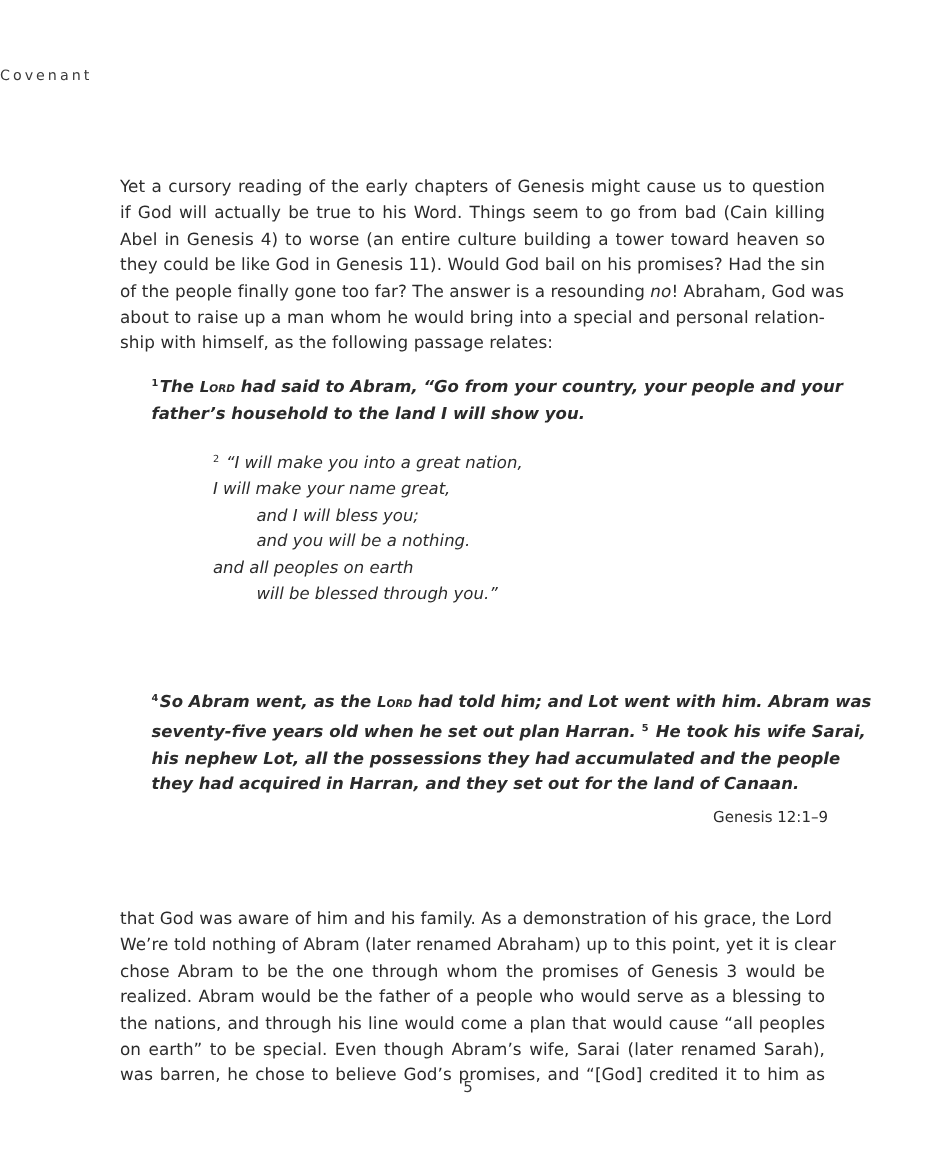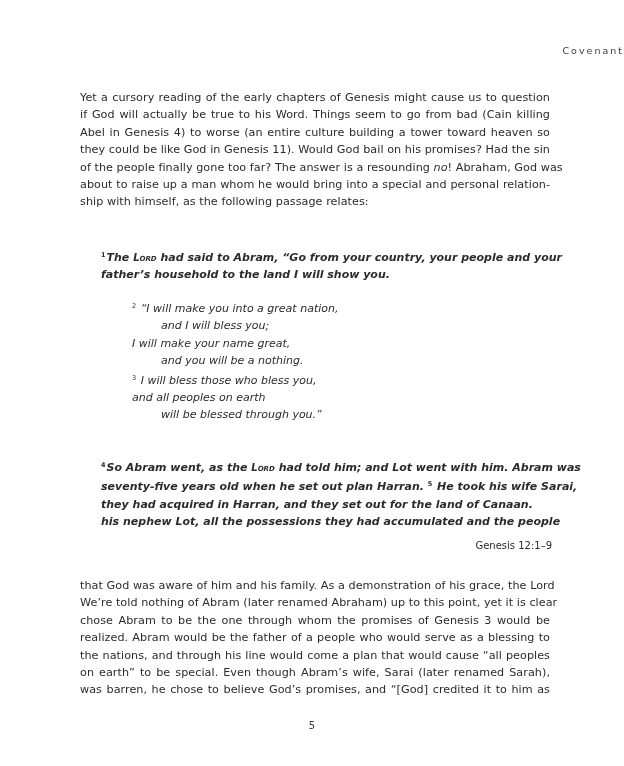--- a/index.html
+++ b/index.html
@@ -1,42 +1,43 @@
 <!DOCTYPE html>
 <html><head>
   <meta charset="utf-8">
   <style>
     html, body { margin: 0; padding: 0; }
     body {
       width: 624px; height: 766px; background: #ffffff; position: relative; overflow: hidden;
       font-family: "DejaVu Sans", sans-serif; color: #2b2b2b;
     }
     .running-head {
-      position: absolute; top: 45px; left: 0; width: 624px; text-align: right;
+      position: absolute; top: 45px; left: 0; width: 624px; text-align: left;
       font-size: 9.5px; letter-spacing: 2px; color: #3a3a3a;
     }
     .para {
       position: absolute; left: 80px; width: 470px;
       font-size: 11.2px; line-height: 17.4px; text-align: justify; color: #2b2b2b;
       letter-spacing: 0.05px;
+      margin-top: 27px;
     }
     .para .line { display: block; white-space: nowrap; text-align: justify; text-align-last: justify; }
     .para .line.last { text-align-last: left; }
     .p1 { top: 89px; }
     .p2 { top: 577px; }
     .scripture {
       position: absolute; left: 101px; width: 424px;
       font-size: 11px; line-height: 17.4px; font-style: italic; color: #2b2b2b;
     }
     .scripture .line { display: block; white-space: nowrap; text-align: justify; text-align-last: justify; font-weight: bold; }
     .scripture .line.last { text-align-last: left; }
     .s1 { top: 247px; }
     .s3 { top: 457px; }
     .poetry {
-      position: absolute; left: 132px; top: 298px;
+      position: absolute; left: 142px; top: 298px;
       font-size: 11px; line-height: 17.4px; font-style: italic; color: #2b2b2b;
     }
     .poetry .pl { display: block; white-space: nowrap; }
     .poetry .pl.indent { padding-left: 29px; }
     sup.vn { font-size: 6.5px; font-style: normal; vertical-align: 4px; margin-right: 1px; }
     .sc { font-variant: small-caps; font-size: 10px; }
     .reference {
       position: absolute; top: 540px; right: 72px; font-size: 10px; color: #2b2b2b;
     }
     .page-number {
@@ -59,33 +60,32 @@
   <span class="line last">ship with himself, as the following passage relates:</span>
 </div>
 
 <div class="scripture s1">
   <span class="line"><sup class="vn">1</sup><span>The </span><span class="sc">Lord</span><span> had said to Abram, “Go from your country, your people and your</span></span>
   <span class="line last">father’s household to the land I will show you.</span>
 </div>
 
 <div class="poetry">
   <span class="pl"><sup class="vn">2</sup> <span>“I will make you into a great nation,</span></span>
+  <span class="pl">I will make your name great,</span>
   <span class="pl indent">and I will bless you;</span>
-  <span class="pl">I will make your name great,</span>
   <span class="pl indent">and you will be a nothing.</span>
-  <span class="pl"><sup class="vn">3</sup> <span>I will bless those who bless you,</span></span>
   <span class="pl">and all peoples on earth</span>
   <span class="pl indent">will be blessed through you.”</span>
 </div>
 
 <div class="scripture s3">
   <span class="line"><sup class="vn">4</sup><span>So Abram went, as the </span><span class="sc">Lord</span><span> had told him; and Lot went with him. Abram was</span></span>
   <span class="line"><span>seventy-five years old when he set out plan Harran. </span><sup class="vn">5</sup><span> He took his wife Sarai,</span></span>
+  <span class="line">his nephew Lot, all the possessions they had accumulated and the people</span>
   <span class="line last">they had acquired in Harran, and they set out for the land of Canaan.</span>
-  <span class="line">his nephew Lot, all the possessions they had accumulated and the people</span>
 </div>
 
 <div class="reference">Genesis 12:1–9</div>
 
 <div class="para p2">
   <span class="line">that God was aware of him and his family. As a demonstration of his grace, the Lord</span>
   <span class="line">We’re told nothing of Abram (later renamed Abraham) up to this point, yet it is clear</span>
   <span class="line">chose Abram to be the one through whom the promises of Genesis 3 would be</span>
   <span class="line">realized. Abram  would be the father of a people who would serve as a blessing to</span>
   <span class="line">the nations, and through his line would come a plan that would cause “all peoples</span>

